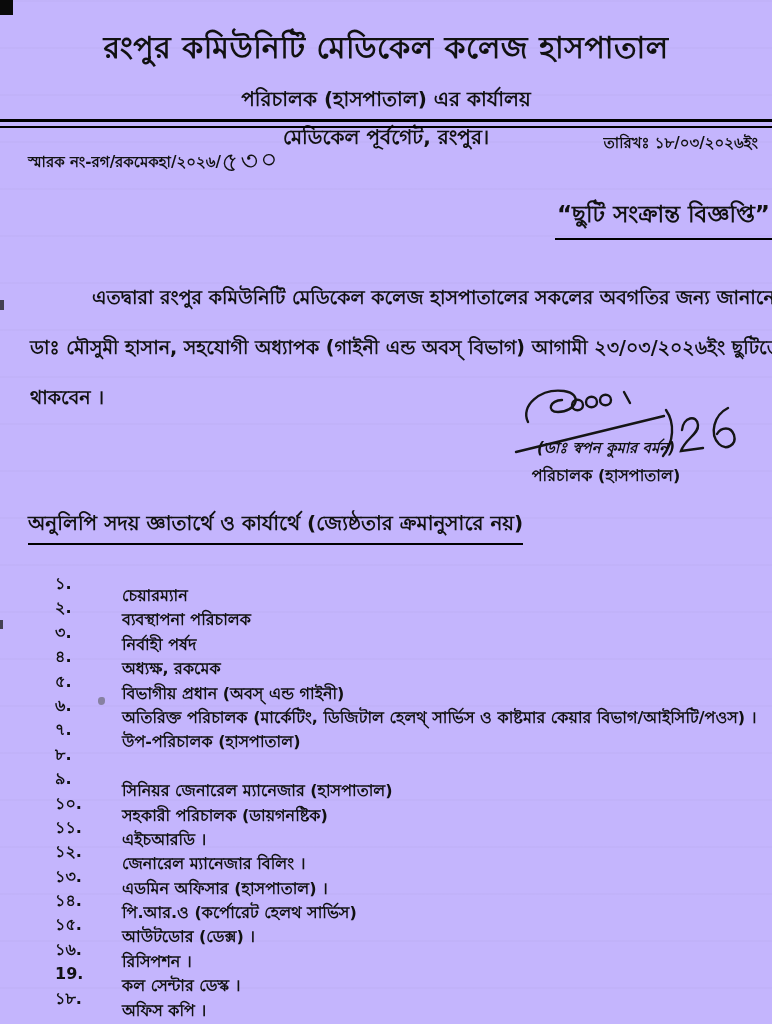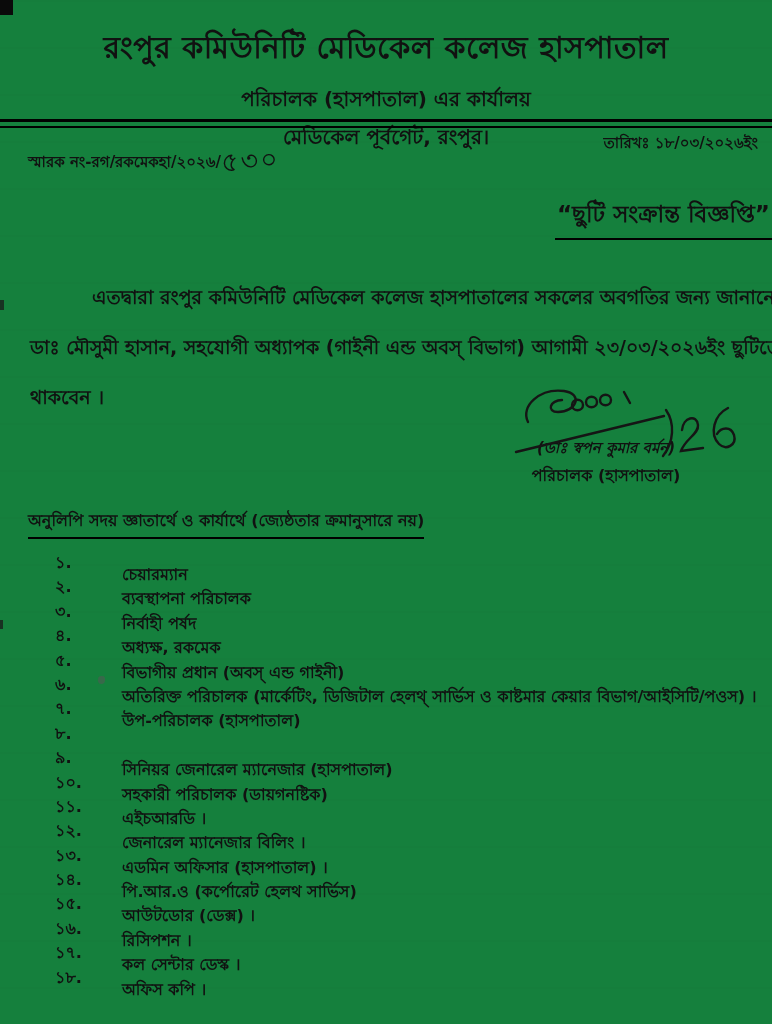--- a/index.html
+++ b/index.html
@@ -4,21 +4,21 @@
 <style>
   html,body{margin:0;padding:0;}
   body{
     font-family:"DejaVu Sans","Liberation Sans",sans-serif;
     background:#888;
   }
   .page{
     position:relative;
     width:772px;height:1024px;
     margin:0 auto;
-    background:#15803d;
+    background:#c4b5fd;
     overflow:hidden;
     color:#111;
   }
   
   .scan-noise{
     position:absolute;inset:0;
     background:
       repeating-linear-gradient(180deg, rgba(0,0,0,0.015) 0 2px, transparent 2px 47px);
     pointer-events:none;
   }
@@ -60,22 +60,22 @@
   .body-line{height:50px;line-height:50px;white-space:nowrap;}
   .body-line.first{text-indent:62px;}
 
   .signature{position:absolute;right:46px;top:384px;width:240px;text-align:center;}
   .sig-scribble{position:absolute;right:-14px;top:-2px;}
   .sig-name{margin-top:52px;font-size:15px;font-weight:bold;white-space:nowrap;font-style:italic;}
   .sig-title{font-size:16px;font-weight:bold;margin-top:2px;white-space:nowrap;}
 
   .copy-section{position:absolute;left:28px;top:508px;width:720px;}
   .copy-heading{
-    display:inline-block;font-size:16px;font-weight:bold;
-    border-bottom:2px solid #000;padding-bottom:2px;margin-bottom:8px;
+    display:inline-block;font-size:20px;font-weight:bold;
+    border-bottom:2px solid #000;padding-bottom:2px;margin-bottom:23px;
   }
   .copy-list{margin-top:4px;}
   .copy-item{display:flex;height:24.4px;line-height:24.4px;font-size:16px;font-weight:bold;white-space:nowrap;}
   .ci-num{width:42px;text-align:left;padding-left:27px;flex:0 0 auto;position:relative;}
   .ci-label{padding-left:25px;margin-top:12px;}
   .ink-smudge{
     position:absolute;right:-8px;top:3px;width:7px;height:8px;border-radius:50% 40% 60% 50%;
     background:#555;opacity:.55;
   }
 </style>
@@ -189,21 +189,21 @@
         </div>
       <div class="copy-item">
           <span class="ci-num">১৫.</span>
           <span class="ci-label">আউটডোর (ডেক্স) ।</span>
         </div>
       <div class="copy-item">
           <span class="ci-num">১৬.</span>
           <span class="ci-label">রিসিপশন ।</span>
         </div>
       <div class="copy-item">
-          <span class="ci-num">১৭.</span>
+          <span class="ci-num">19.</span>
           <span class="ci-label">কল সেন্টার ডেস্ক ।</span>
         </div>
       <div class="copy-item">
           <span class="ci-num">১৮.</span>
           <span class="ci-label">অফিস কপি ।</span>
         </div>
     </div>
   </div>
 </div>
 

